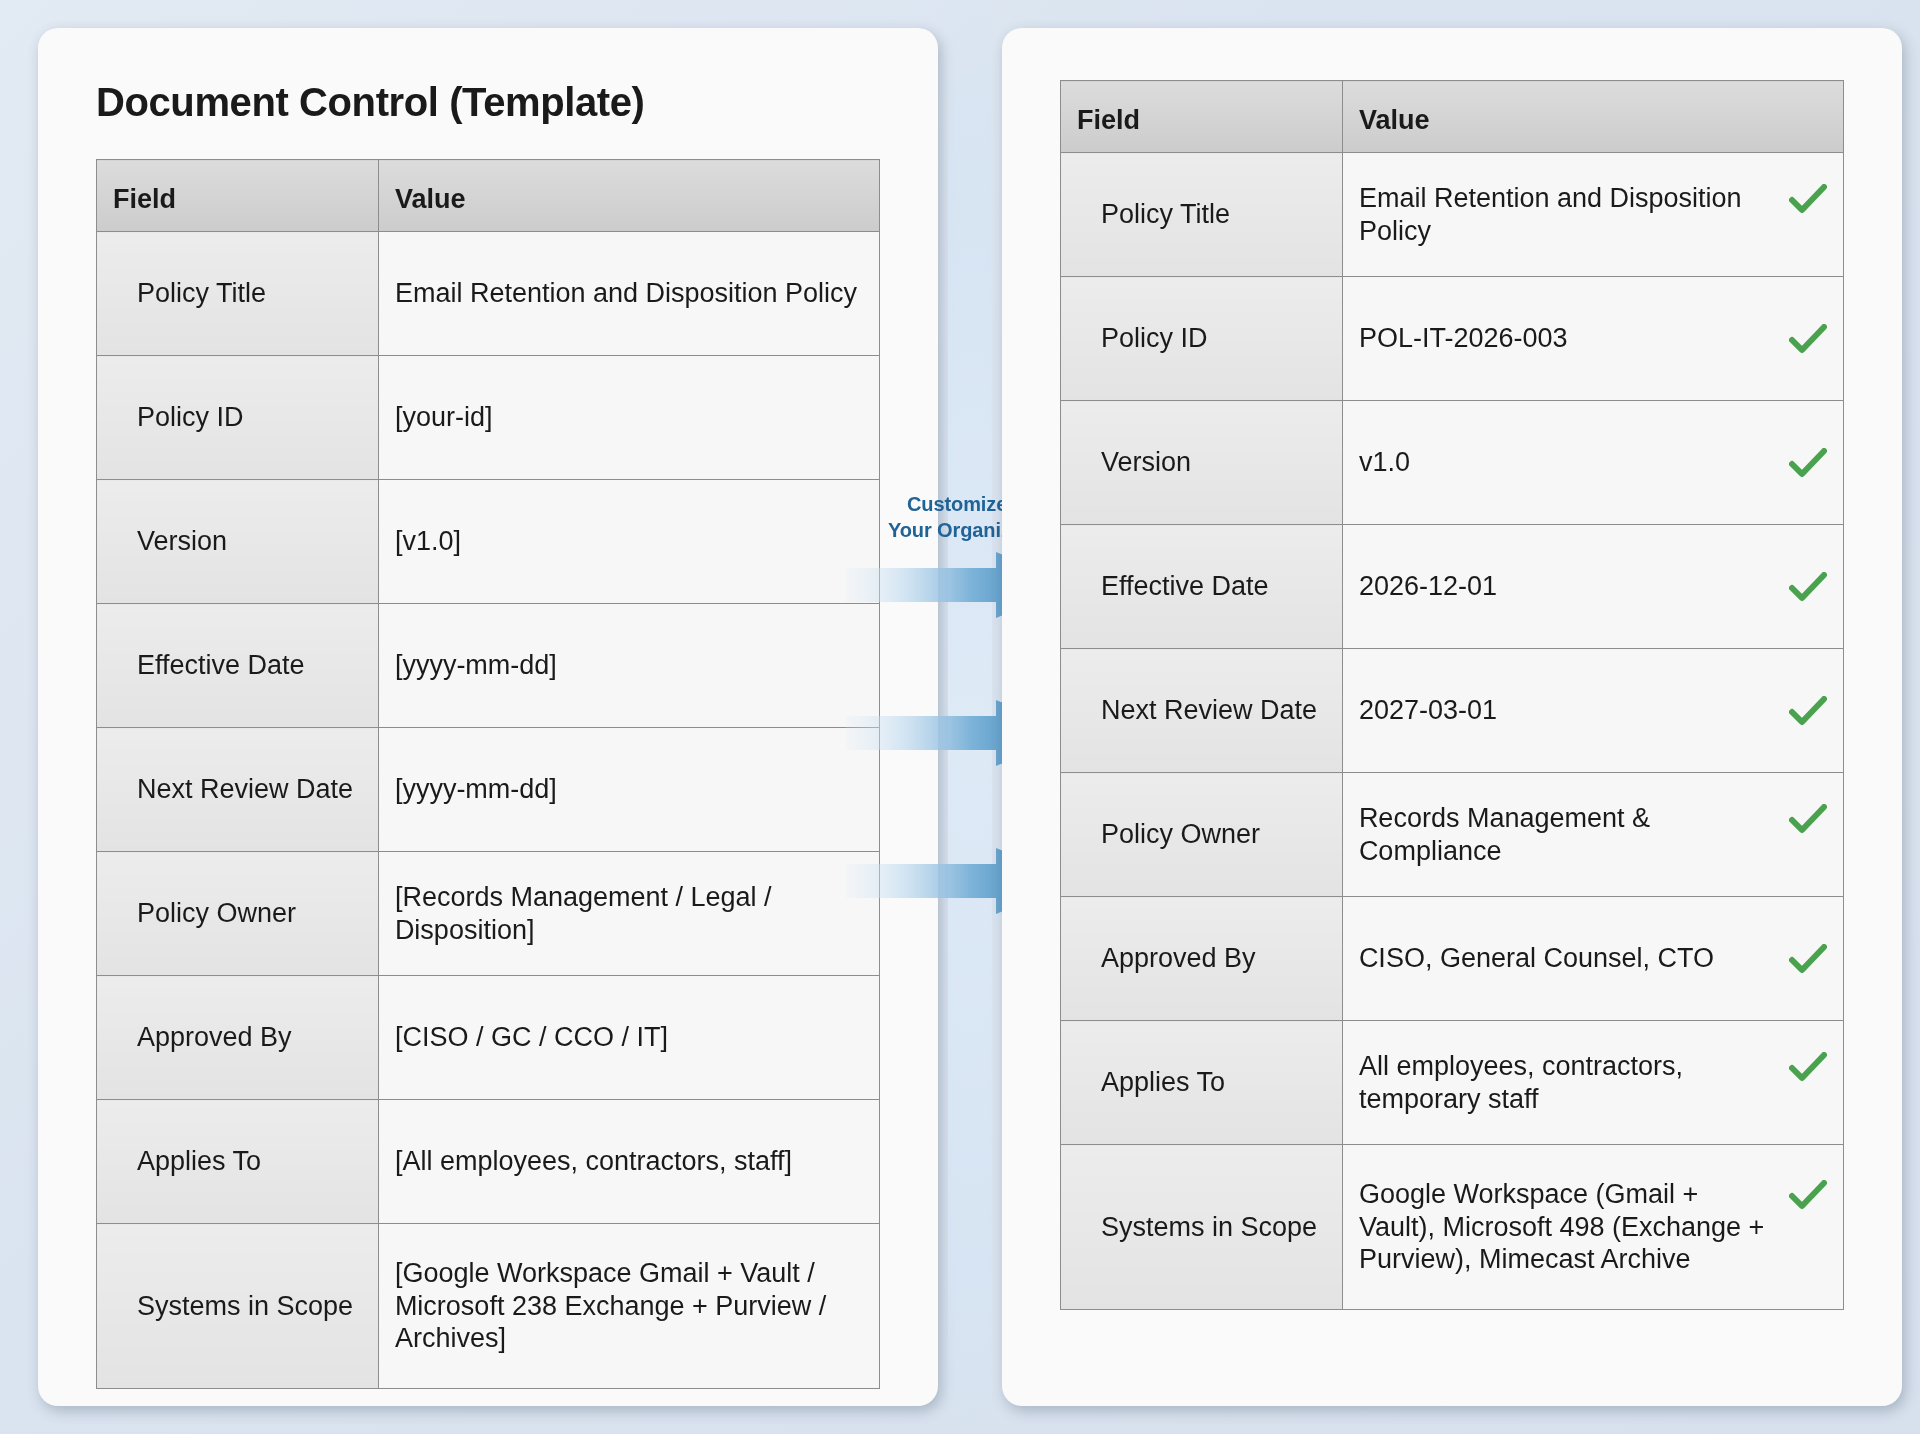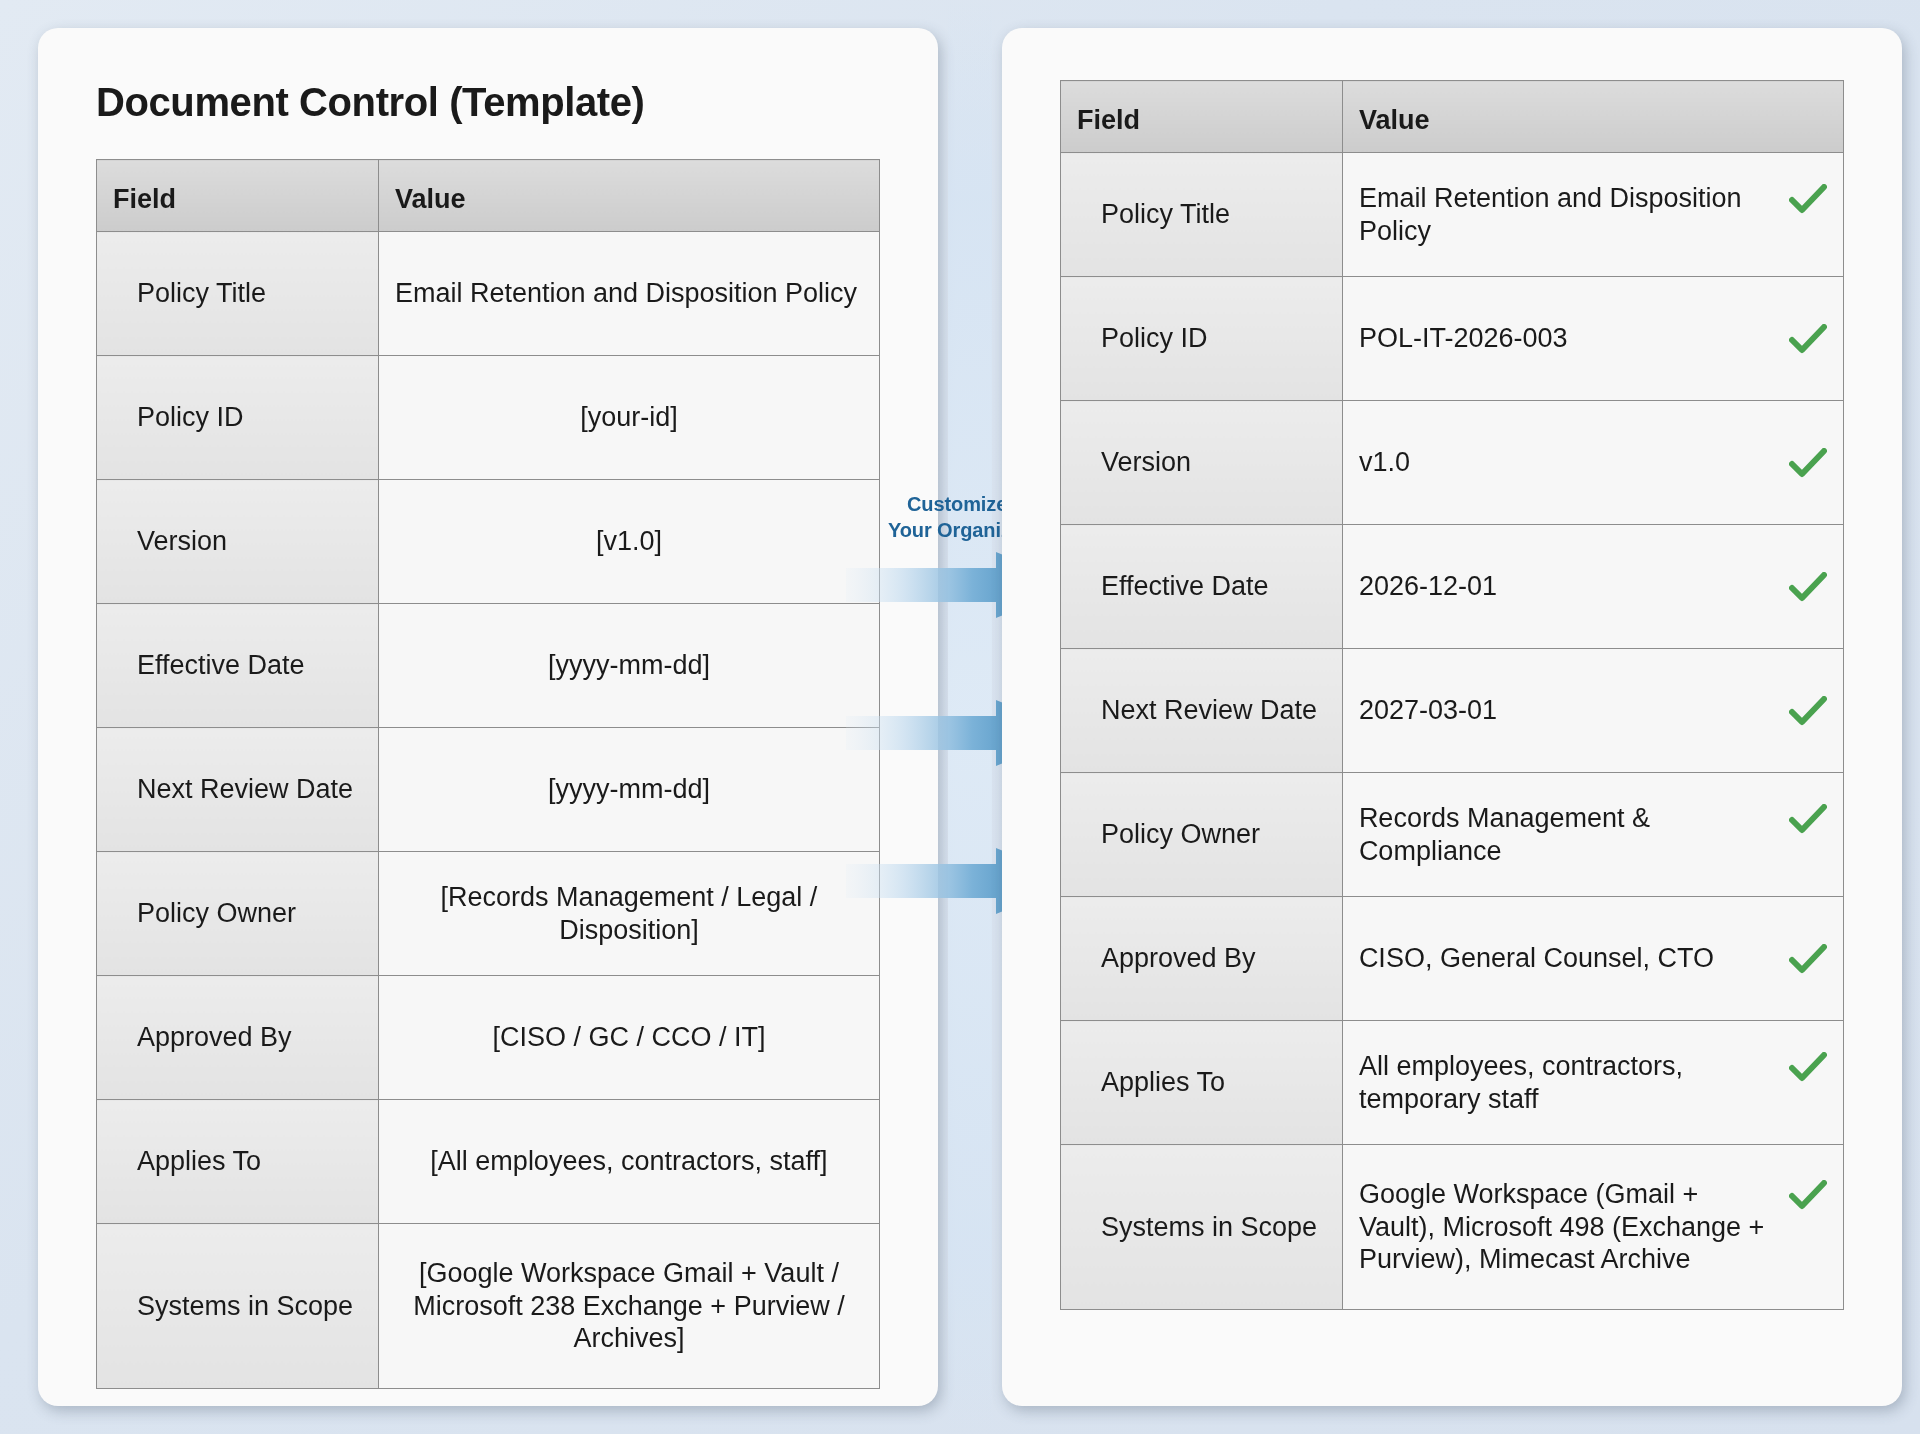--- a/index.html
+++ b/index.html
@@ -66,21 +66,21 @@
     padding-bottom: 3px;
   }
   table.dc td.field {
     background: linear-gradient(#ececec, #e3e3e3);
     font-weight: normal;
     padding-left: 40px;
   }
   table.dc td.value {
     background: #f7f7f7;
   }
-  .tpl-ph { color: #bf7326; text-align: center; }
+  .tpl-ph { color: #bf7326; }
 
   .cell-flex {
     display: flex;
     align-items: flex-start;
     justify-content: space-between;
     gap: 10px;
   }
   .cell-flex .txt { flex: 1 1 auto; }
   .check {
     flex: 0 0 auto;

